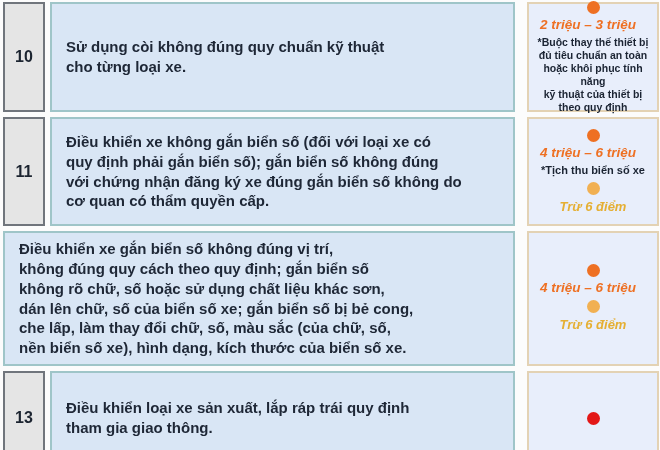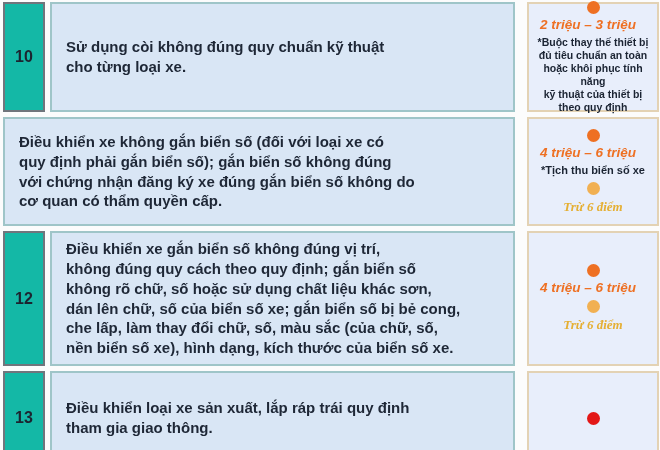--- a/index.html
+++ b/index.html
@@ -15,21 +15,21 @@
     width:656px;
     display:flex;flex-direction:column;gap:5px;
   }
   .row{display:flex;gap:0;}
   .row-10{height:110px;}
   .row-11{height:109px;}
   .row-12{height:135px;}
   .row-13{height:94px;}
   .num-cell{
     width:38px;flex:0 0 38px;
-    background:#14b8a6;
+    background:#e5e5e5;
     border:2px solid #70757c;
     display:flex;align-items:center;justify-content:center;
     font-size:16px;font-weight:600;color:#1c2430;
     margin-right:5px;
   }
   .desc-cell{
     flex:1;
     background:#d9e6f5;
     border:2px solid #9fc5c8;
     display:flex;align-items:center;
@@ -66,21 +66,21 @@
     text-align:center;white-space:pre-line;
     margin:1px 0;
   }
   .note-center{
     color:#1b2433;font-weight:bold;
     font-size:11px;line-height:1.2;
     text-align:center;margin:1px 0 3px 0;
   }
   .points{
     color:#e5af33;font-weight:bold;font-style:italic;
-    font-size:13px;line-height:1.2;margin:2px 0;font-family:Liberation Serif, serif;
+    font-size:13px;line-height:1.2;margin:2px 0;
   }
 </style>
 </head>
 <body>
 
 <div class="table">
 
   <div class="row row-10">
     <div class="num-cell">
       <span>10</span>
@@ -94,39 +94,39 @@
       <div class="fine">2 triệu – 3 triệu</div>
       <div class="note">*Buộc thay thế thiết bị
 đủ tiêu chuẩn an toàn
 hoặc khôi phục tính năng
 kỹ thuật của thiết bị
 theo quy định</div>
     </div>
   </div>
 
   <div class="row row-11">
+    <div class="num-cell">
+      <span>11</span>
+    </div>
     <div class="desc-cell">
       <div class="desc-text">Điều khiển xe không gắn biển số (đối với loại xe có
 quy định phải gắn biển số); gắn biển số không đúng
 với chứng nhận đăng ký xe đúng gắn biển số không do
 cơ quan có thẩm quyền cấp.</div>
     </div>
     <div class="pen-cell">
       <span class="dot dot-orange"></span>
       <div class="fine">4 triệu – 6 triệu</div>
       <div class="note-center">*Tịch thu biển số xe</div>
       <span class="dot dot-amber"></span>
       <div class="points">Trừ 6 điểm</div>
     </div>
   </div>
 
   <div class="row row-12">
-    <div class="num-cell">
-      <span>12</span>
-    </div>
     <div class="desc-cell">
       <div class="desc-text">Điều khiển xe gắn biển số không đúng vị trí,
 không đúng quy cách theo quy định; gắn biển số
 không rõ chữ, số hoặc sử dụng chất liệu khác sơn,
 dán lên chữ, số của biển số xe; gắn biển số bị bẻ cong,
 che lấp, làm thay đổi chữ, số, màu sắc (của chữ, số,
 nền biển số xe), hình dạng, kích thước của biển số xe.</div>
     </div>
     <div class="pen-cell">
       <span class="dot dot-orange"></span>

